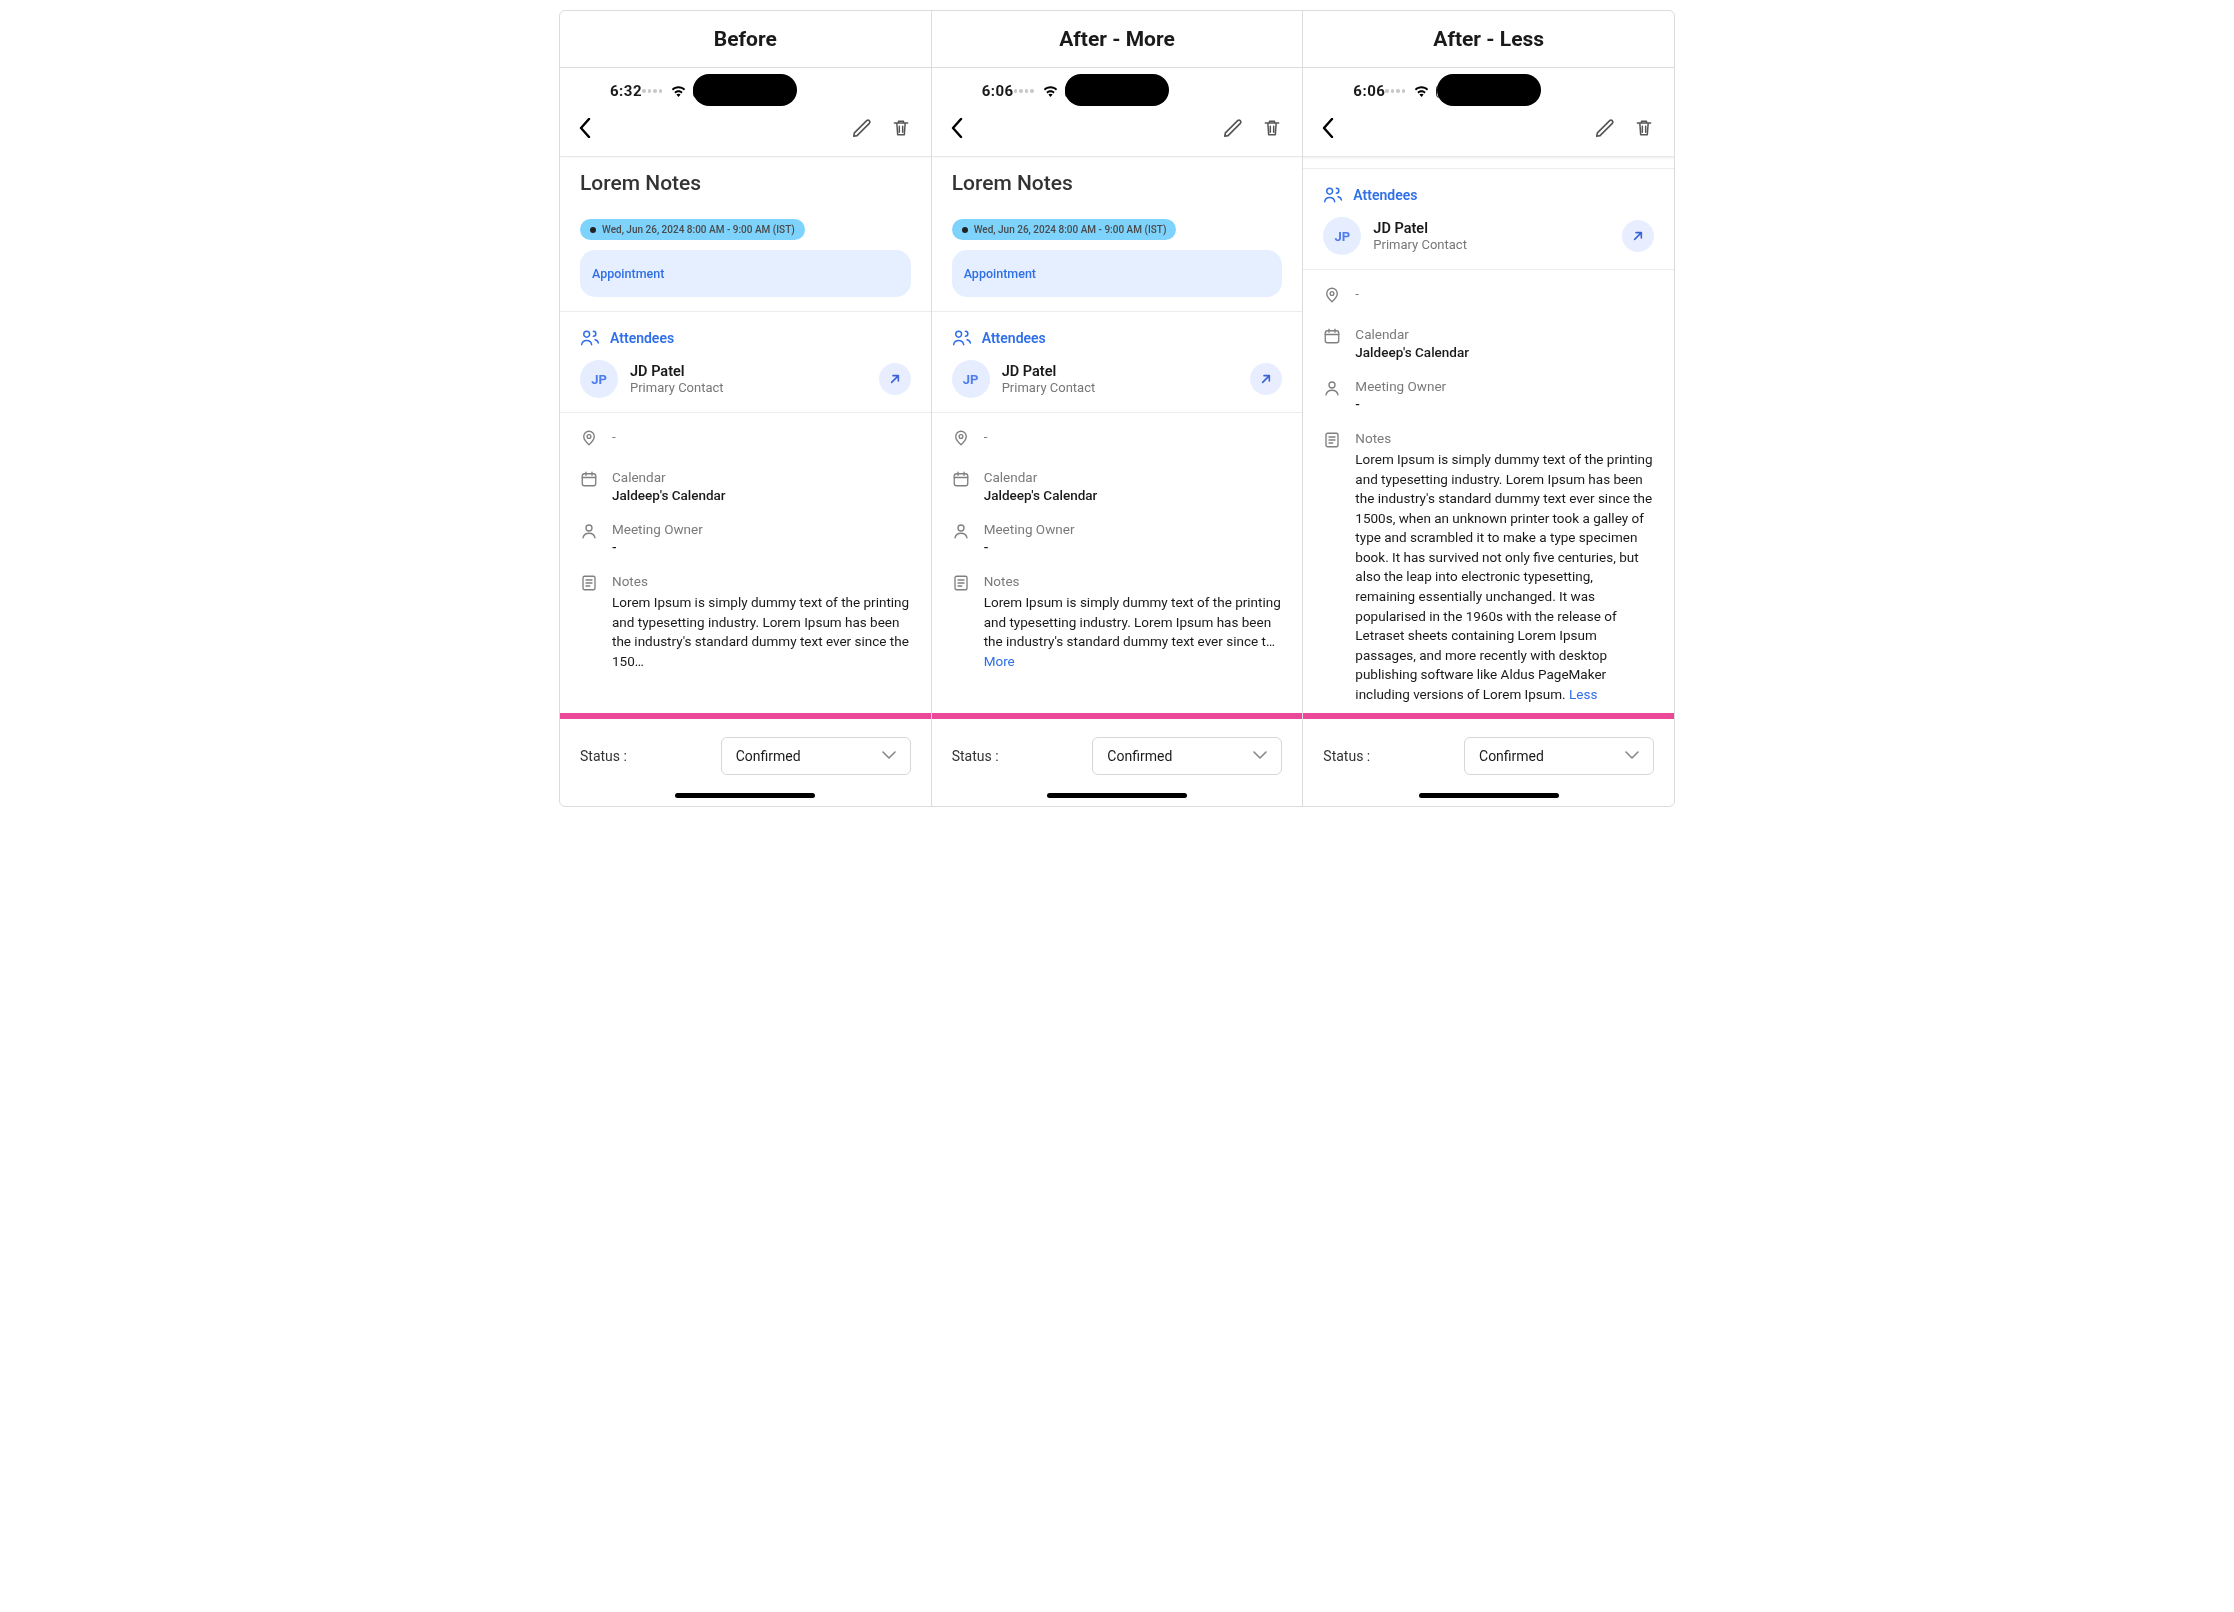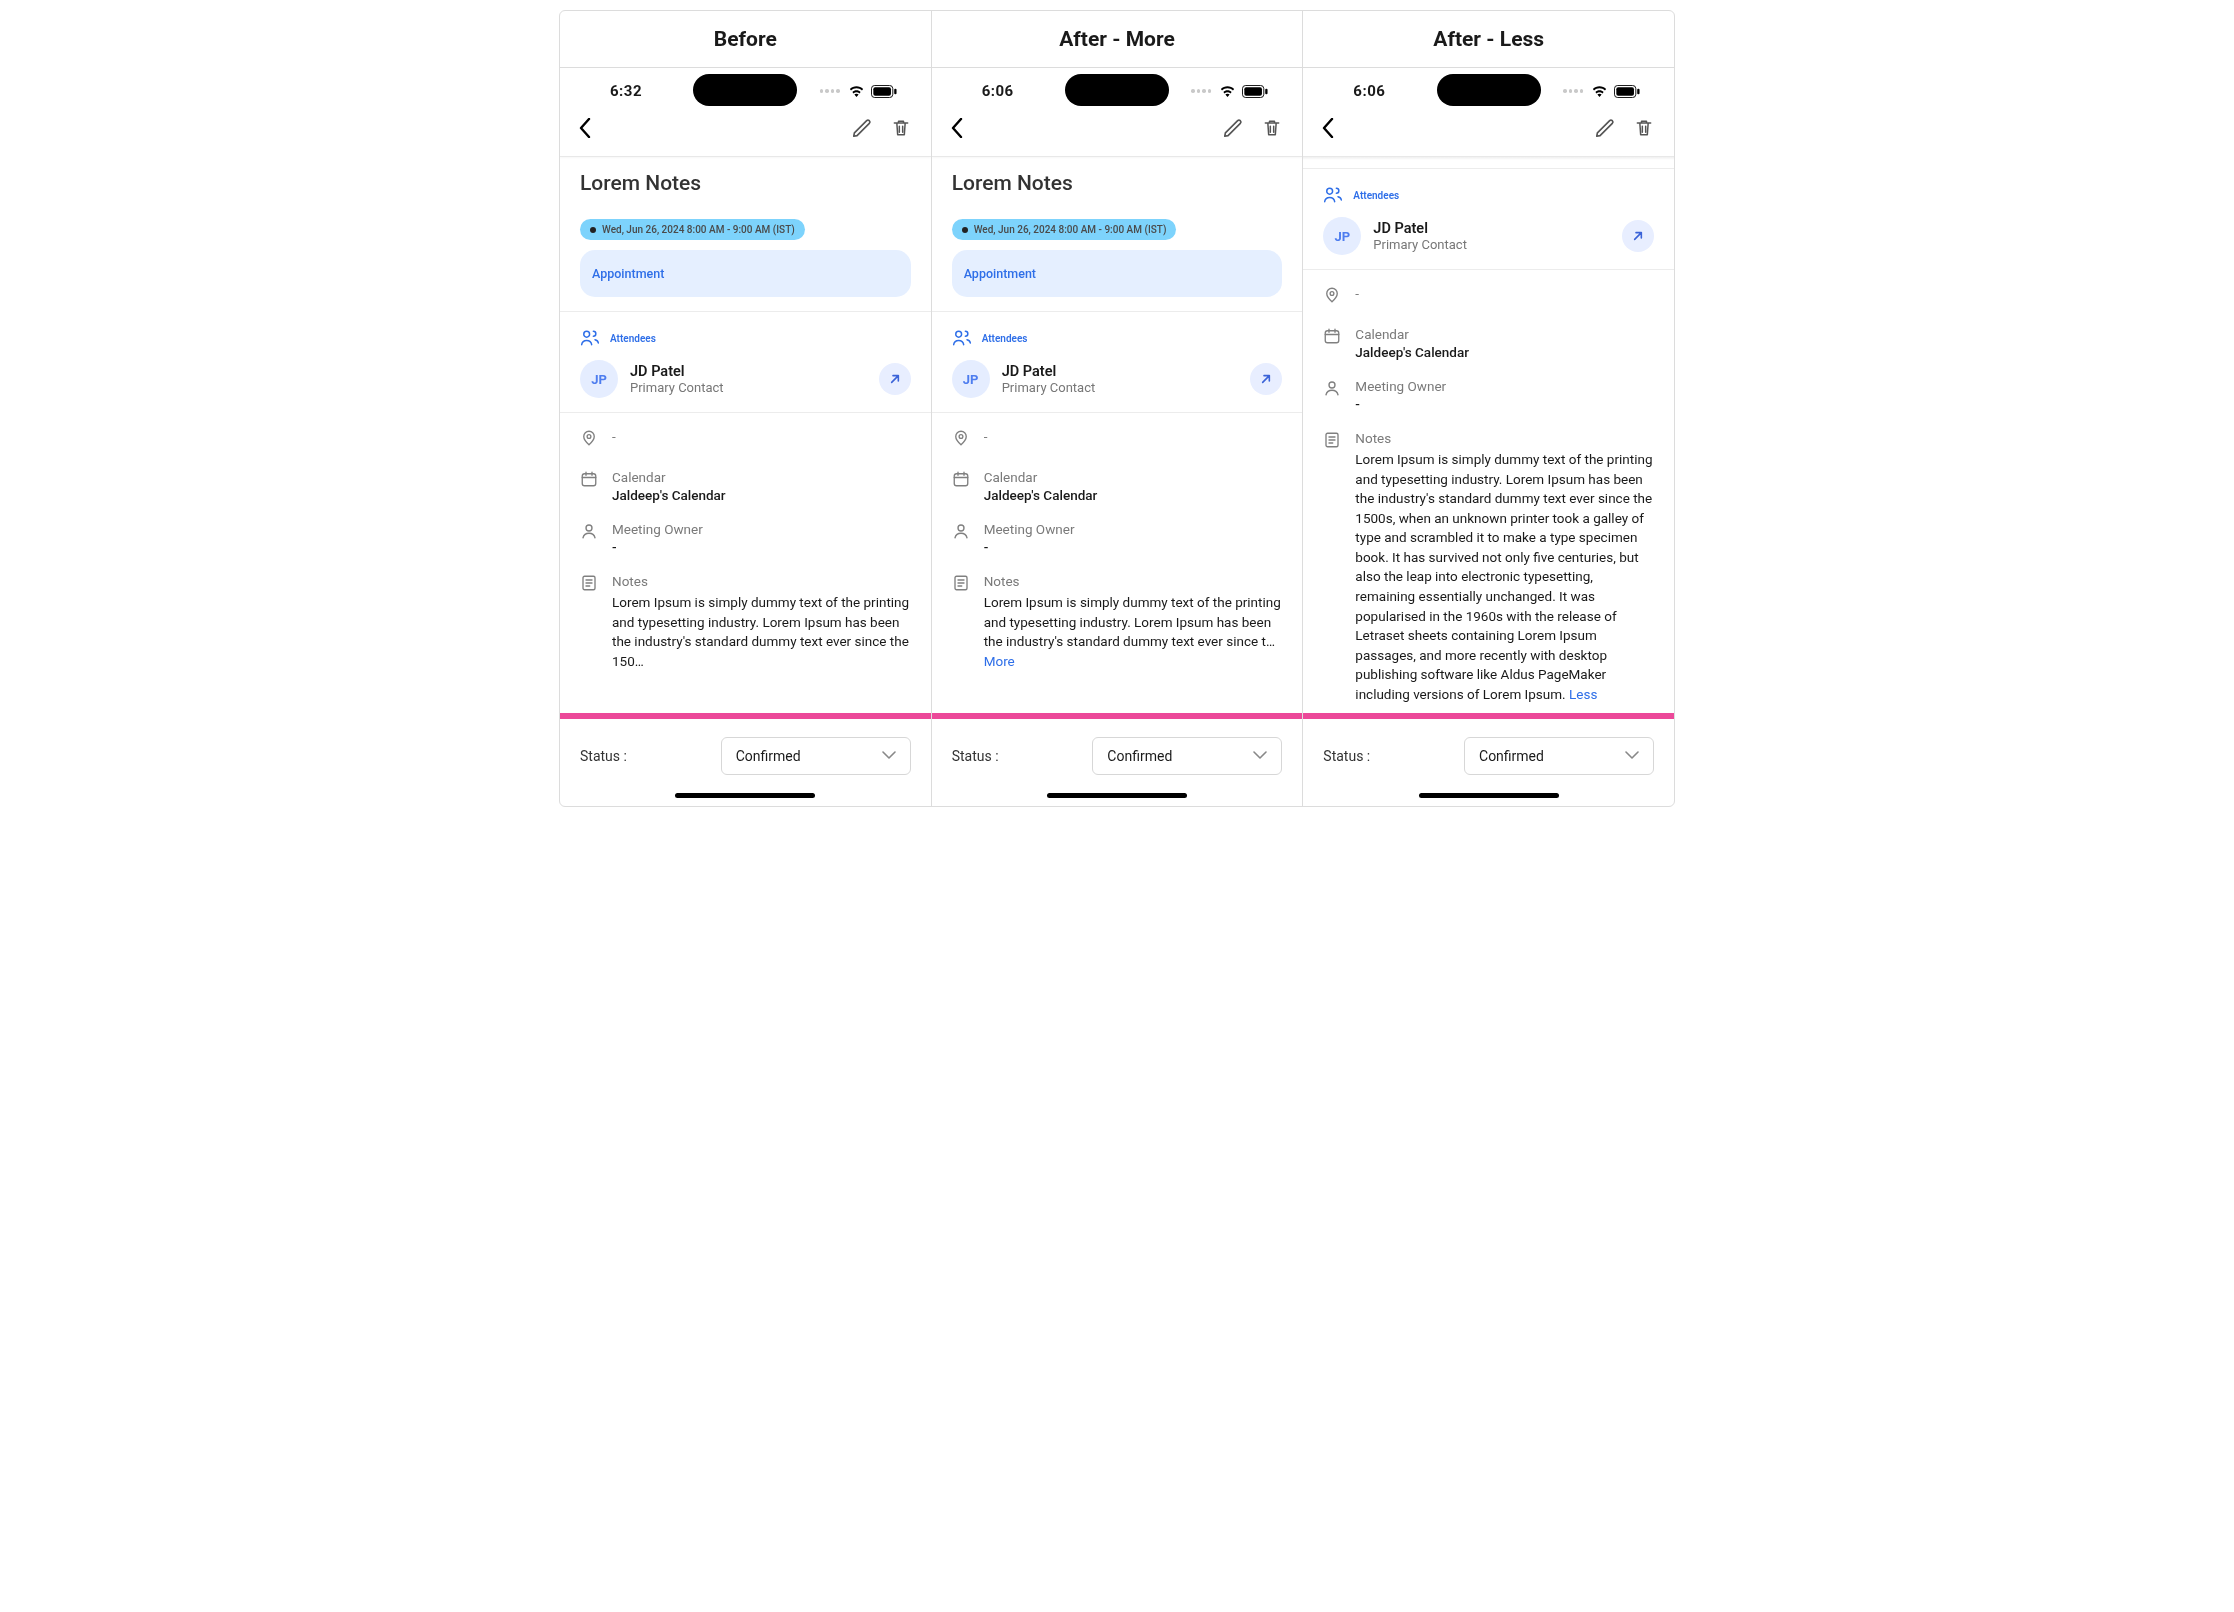--- a/index.html
+++ b/index.html
@@ -38,21 +38,20 @@
     display: flex;
     flex-direction: column;
     position: relative;
     height: 838px; 
     overflow: hidden;
   }
   
   .status-bar {
     display: flex;
     align-items: center;
-    justify-content: space-between;
     padding: 14px 34px 8px 50px;
     position: relative;
   }
   .time {
     font-size: 15px;
     font-weight: 700;
     letter-spacing: 0.5px;
   }
   .notch {
     position: absolute;
@@ -123,21 +122,21 @@
   .chip-appointment {
     display:inline-block;
     background:#e5efff; color:#2f6fe8;
     font-size:12.5px; font-weight:500;
     padding:16px 12px; border-radius:15px;
     margin-top: 6px;
   }
   .hr { height:1px; background:#ececec; margin: 14px -20px 0 -20px; }
   .section-head {
     display:flex; align-items:center; gap:10px;
-    color:#2f6fe8; font-weight:600; font-size:10px;
+    color:#2f6fe8; font-weight:600; font-size:14px;
     margin-top: 16px; margin-bottom: 12px;
   }
   .section-head svg { flex:0 0 auto; }
   .attendee-row {
     display:flex; align-items:center; gap:12px;
     position:relative;
   }
   .avatar {
     width:38px; height:38px; border-radius:50%;
     background:#e5edff; color:#4e7def;

